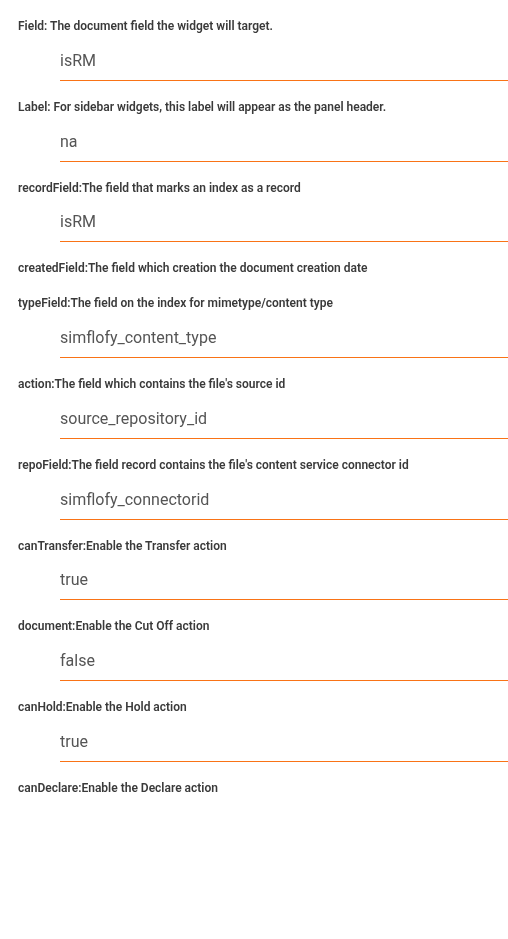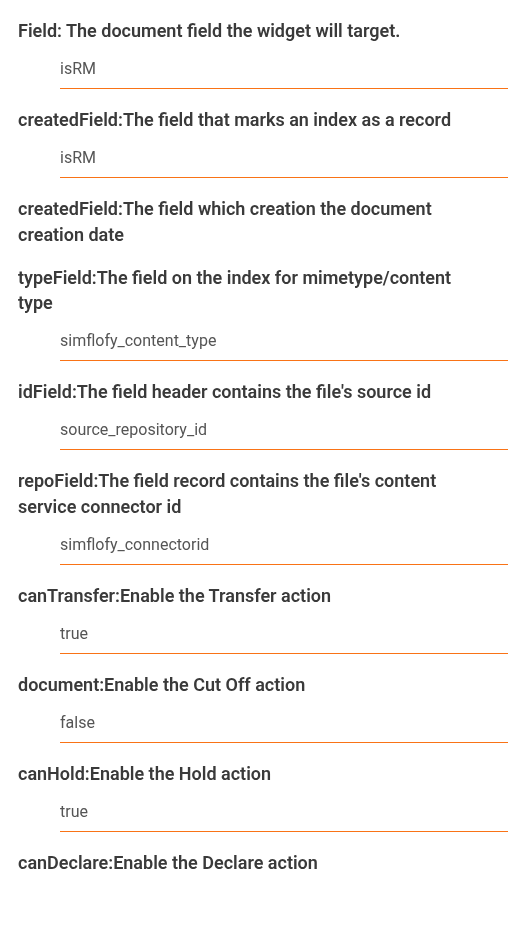--- a/index.html
+++ b/index.html
@@ -11,21 +11,21 @@
       font-family: -apple-system, BlinkMacSystemFont, "Segoe UI", Roboto, Helvetica, Arial, sans-serif;
       background: #ffffff;
       padding: 18px;
       width: 508px;
       color: #333;
     }
     .field-group {
       margin-bottom: 18px;
     }
     .field-label {
-      font-size: 18px;
+      font-size: 12px;
       font-weight: 600;
       color: #3a3a3a;
       line-height: 1.4;
       margin-bottom: 10px;
       display: block;
     }
     .field-input {
       width: 100%;
       border: none;
       border-bottom: 1px solid #f97316;
@@ -36,25 +36,26 @@
       outline: none;
       font-family: inherit;
       margin-left: 42px;
     }
   </style>
 </head>
 <body>
 
 <div id="form-container">
     <div class="field-group"><label class="field-label">Field: The document field the widget will target.</label><input class="field-input" type="text" value="isRM" style=""></div>
-    <div class="field-group"><label class="field-label">createdField:The field that marks an index as a record</label><input class="field-input" type="text" value="isRM" style=""></div>
+    <div class="field-group"><label class="field-label">Label: For sidebar widgets, this label will appear as the panel header.</label><input class="field-input" type="text" value="na" style=""></div>
+    <div class="field-group"><label class="field-label">recordField:The field that marks an index as a record</label><input class="field-input" type="text" value="isRM" style=""></div>
     <div class="field-group"><label class="field-label">createdField:The field which creation the document creation date</label></div>
     <div class="field-group"></div>
     <div class="field-group"><label class="field-label">typeField:The field on the index for mimetype/content type</label><input class="field-input" type="text" value="simflofy_content_type" style=""></div>
-    <div class="field-group"><label class="field-label">idField:The field header contains the file's source id</label><input class="field-input" type="text" value="source_repository_id" style=""></div>
+    <div class="field-group"><label class="field-label">action:The field which contains the file's source id</label><input class="field-input" type="text" value="source_repository_id" style=""></div>
     <div class="field-group"><label class="field-label">repoField:The field record contains the file's content service connector id</label><input class="field-input" type="text" value="simflofy_connectorid" style=""></div>
     <div class="field-group"><label class="field-label">canTransfer:Enable the Transfer action</label><input class="field-input" type="text" value="true" style=""></div>
     <div class="field-group"><label class="field-label">document:Enable the Cut Off action</label><input class="field-input" type="text" value="false" style=""></div>
     <div class="field-group"><label class="field-label">canHold:Enable the Hold action</label><input class="field-input" type="text" value="true" style=""></div>
     <div class="field-group">
       <label class="field-label">canDeclare:Enable the Declare action</label>
     </div>
   </div>
 
 </body></html>

